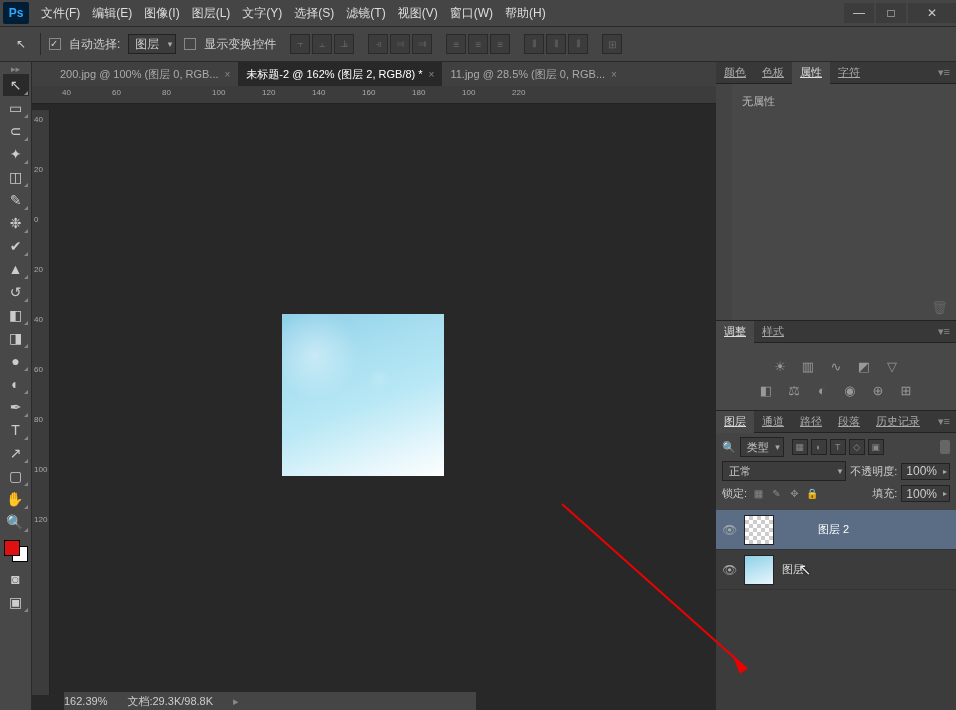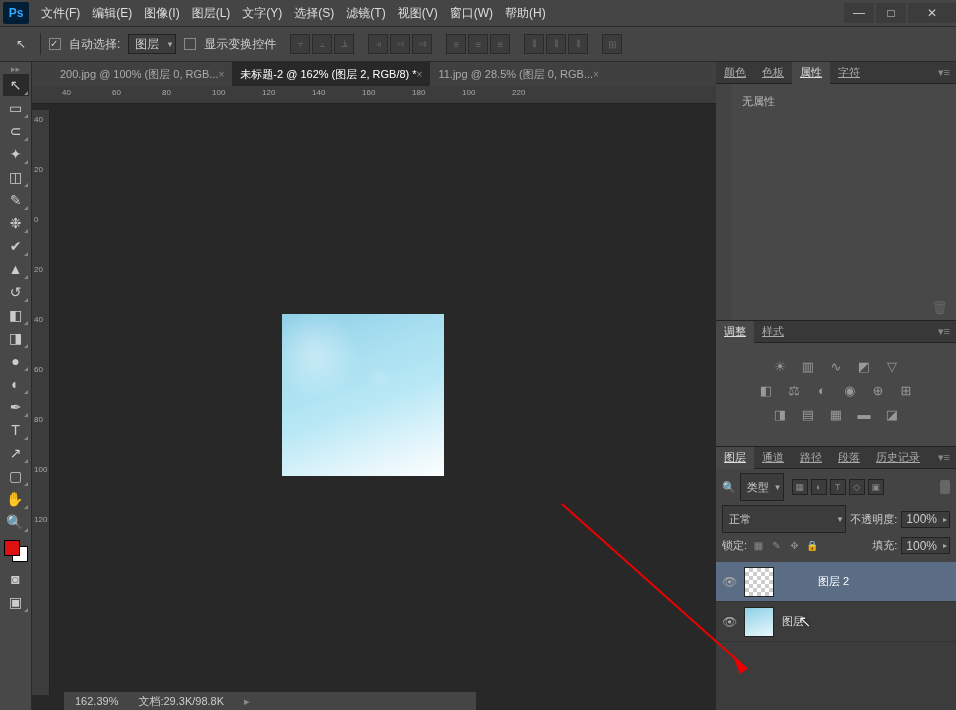--- a/index.html
+++ b/index.html
@@ -26,58 +26,58 @@
 .toolbar { width: 32px; background: #484848; border-right: 1px solid #2a2a2a; display: flex; flex-direction: column; align-items: center; padding-top: 2px; }
 .toolbar .tool { width: 26px; height: 22px; display: flex; align-items: center; justify-content: center; color: #ccc; font-size: 14px; margin-bottom: 1px; position: relative; }
 .toolbar .tool.active { background: #2a2a2a; }
 .tool-tri { position: absolute; bottom: 1px; right: 1px; width: 0; height: 0; border-right: 4px solid #888; border-top: 4px solid transparent; }
 .color-swatch { width: 24px; height: 22px; margin-top: 6px; position: relative; }
 .fg-color { width: 16px; height: 16px; background: #d11; border: 1px solid #000; position: absolute; top: 0; left: 0; }
 .bg-color { width: 16px; height: 16px; background: #fff; border: 1px solid #000; position: absolute; bottom: 0; right: 0; }
 
 .doc-area { flex: 1; display: flex; flex-direction: column; background: #282828; position: relative; }
 .doc-tabs { height: 24px; background: #404040; display: flex; align-items: center; font-size: 11px; color: #aaa; padding-left: 20px; }
-.doc-tab { padding: 0 8px; height: 24px; display: flex; align-items: center; }
+.doc-tab { padding: 0 8px; height: 24px; display: flex; align-items: center; gap: 6px; }
 .doc-tab .tab-x { color: #888; font-size: 10px; }
 .doc-tab.active { background: #282828; color: #fff; }
 
 .ruler-h { height: 18px; background: #3c3c3c; border-bottom: 1px solid #222; display: flex; font-size: 8px; color: #aaa; padding-left: 18px; position: relative; overflow: hidden; }
 .ruler-h span { position: absolute; top: 2px; }
 .ruler-v { width: 18px; background: #3c3c3c; border-right: 1px solid #222; position: absolute; left: 32px; top: 110px; bottom: 15px; font-size: 8px; color: #aaa; overflow: hidden; }
 .ruler-v span { position: absolute; left: 2px; }
 
 .canvas-container { flex: 1; position: relative; display: flex; align-items: center; justify-content: center; }
 .canvas { width: 162px; height: 162px; background: linear-gradient(160deg, #8fd0e8 0%, #a8dff0 30%, #b8e8f5 55%, #e8f7fc 85%, #fcfefe 100%); position: absolute; left: 250px; top: 210px; }
 .canvas::before { content: ""; position: absolute; inset: 0; background: radial-gradient(circle at 20% 25%, rgba(255,255,255,0.4) 0%, transparent 25%), radial-gradient(circle at 60% 40%, rgba(255,255,255,0.15) 0%, transparent 8%); }
 
 .red-arrow { position: absolute; pointer-events: none; }
 .red-arrow line { stroke: #e00; stroke-width: 2; }
 .red-arrow polygon { fill: #e00; }
 
-.statusbar { height: 18px; background: #454545; display: flex; align-items: center; color: #ccc; font-size: 11px; padding-left: 11px; gap: 20px; position: absolute; bottom: 0; left: 32px; right: 240px; margin-top: 20px; }
+.statusbar { height: 18px; background: #454545; display: flex; align-items: center; color: #ccc; font-size: 11px; padding-left: 0; gap: 20px; position: absolute; bottom: 0; left: 32px; right: 240px; margin-top: 20px; }
 
 .panels { width: 240px; background: #444; display: flex; flex-direction: column; }
 .panel-header { height: 22px; background: #383838; display: flex; align-items: center; font-size: 11px; color: #aaa; border-bottom: 1px solid #222; }
 .ptab { padding: 0 8px; height: 22px; display: flex; align-items: center; text-decoration: underline; }
 .ptab.active { background: #484848; color: #ddd; }
 .panel-menu { margin-left: auto; padding: 0 6px; color: #888; font-size: 11px; }
 
 .props-panel { height: 258px; display: flex; flex-direction: column; }
 .props-body { flex: 1; background: #484848; padding: 10px; color: #bbb; font-size: 11px; position: relative; margin-left: 16px; }
 .trash-icon { position: absolute; bottom: 5px; right: 8px; color: #666; font-size: 13px; }
 
-.adjust-panel { height: 126px; border-top: 1px solid #222; display: flex; flex-direction: column; }
+.adjust-panel { height: 90px; border-top: 1px solid #222; display: flex; flex-direction: column; }
 .adjust-body { padding: 8px; background: #484848; flex: 1; }
 .adjust-row { display: flex; gap: 8px; margin-top: 6px; justify-content: center; }
 .adj-icon { width: 20px; height: 18px; display: flex; align-items: center; justify-content: center; color: #999; font-size: 13px; }
 
 .layers-panel { flex: 1; border-top: 1px solid #222; display: flex; flex-direction: column; min-height: 240px; }
 .layer-controls { padding: 4px 6px; background: #444; font-size: 11px; color: #ccc; }
 .lc-row { display: flex; align-items: center; gap: 4px; margin-bottom: 4px; }
-.lc-dd { height: 28px; background: #3c3c3c; border: 1px solid #222; padding: 0 14px 0 6px; display: flex; align-items: center; position: relative; font-size: 11px; }
+.lc-dd { height: 20px; background: #3c3c3c; border: 1px solid #222; padding: 0 14px 0 6px; display: flex; align-items: center; position: relative; font-size: 11px; }
 .lc-dd::after { content: "▾"; position: absolute; right: 3px; font-size: 9px; color: #aaa; }
 .filter-icons { display: flex; gap: 3px; margin-left: 4px; }
 .filt { width: 16px; height: 16px; background: #3c3c3c; border: 1px solid #222; display: flex; align-items: center; justify-content: center; font-size: 9px; color: #888; }
 .mini-field { height: 17px; background: #3c3c3c; border: 1px solid #222; padding: 0 12px 0 4px; display: flex; align-items: center; position: relative; font-size: 12px; }
 .mini-field::after { content: "▸"; position: absolute; right: 2px; font-size: 8px; color: #aaa; }
 .lock-icons { display: flex; gap: 3px; }
 .lock-ic { width: 15px; height: 15px; display: flex; align-items: center; justify-content: center; color: #888; font-size: 10px; }
 
 .layer-list { flex: 1; background: #3c3c3c; overflow: auto; }
 .layer-row { height: 40px; display: flex; align-items: center; padding: 0 6px; gap: 8px; border-bottom: 1px solid #333; }

